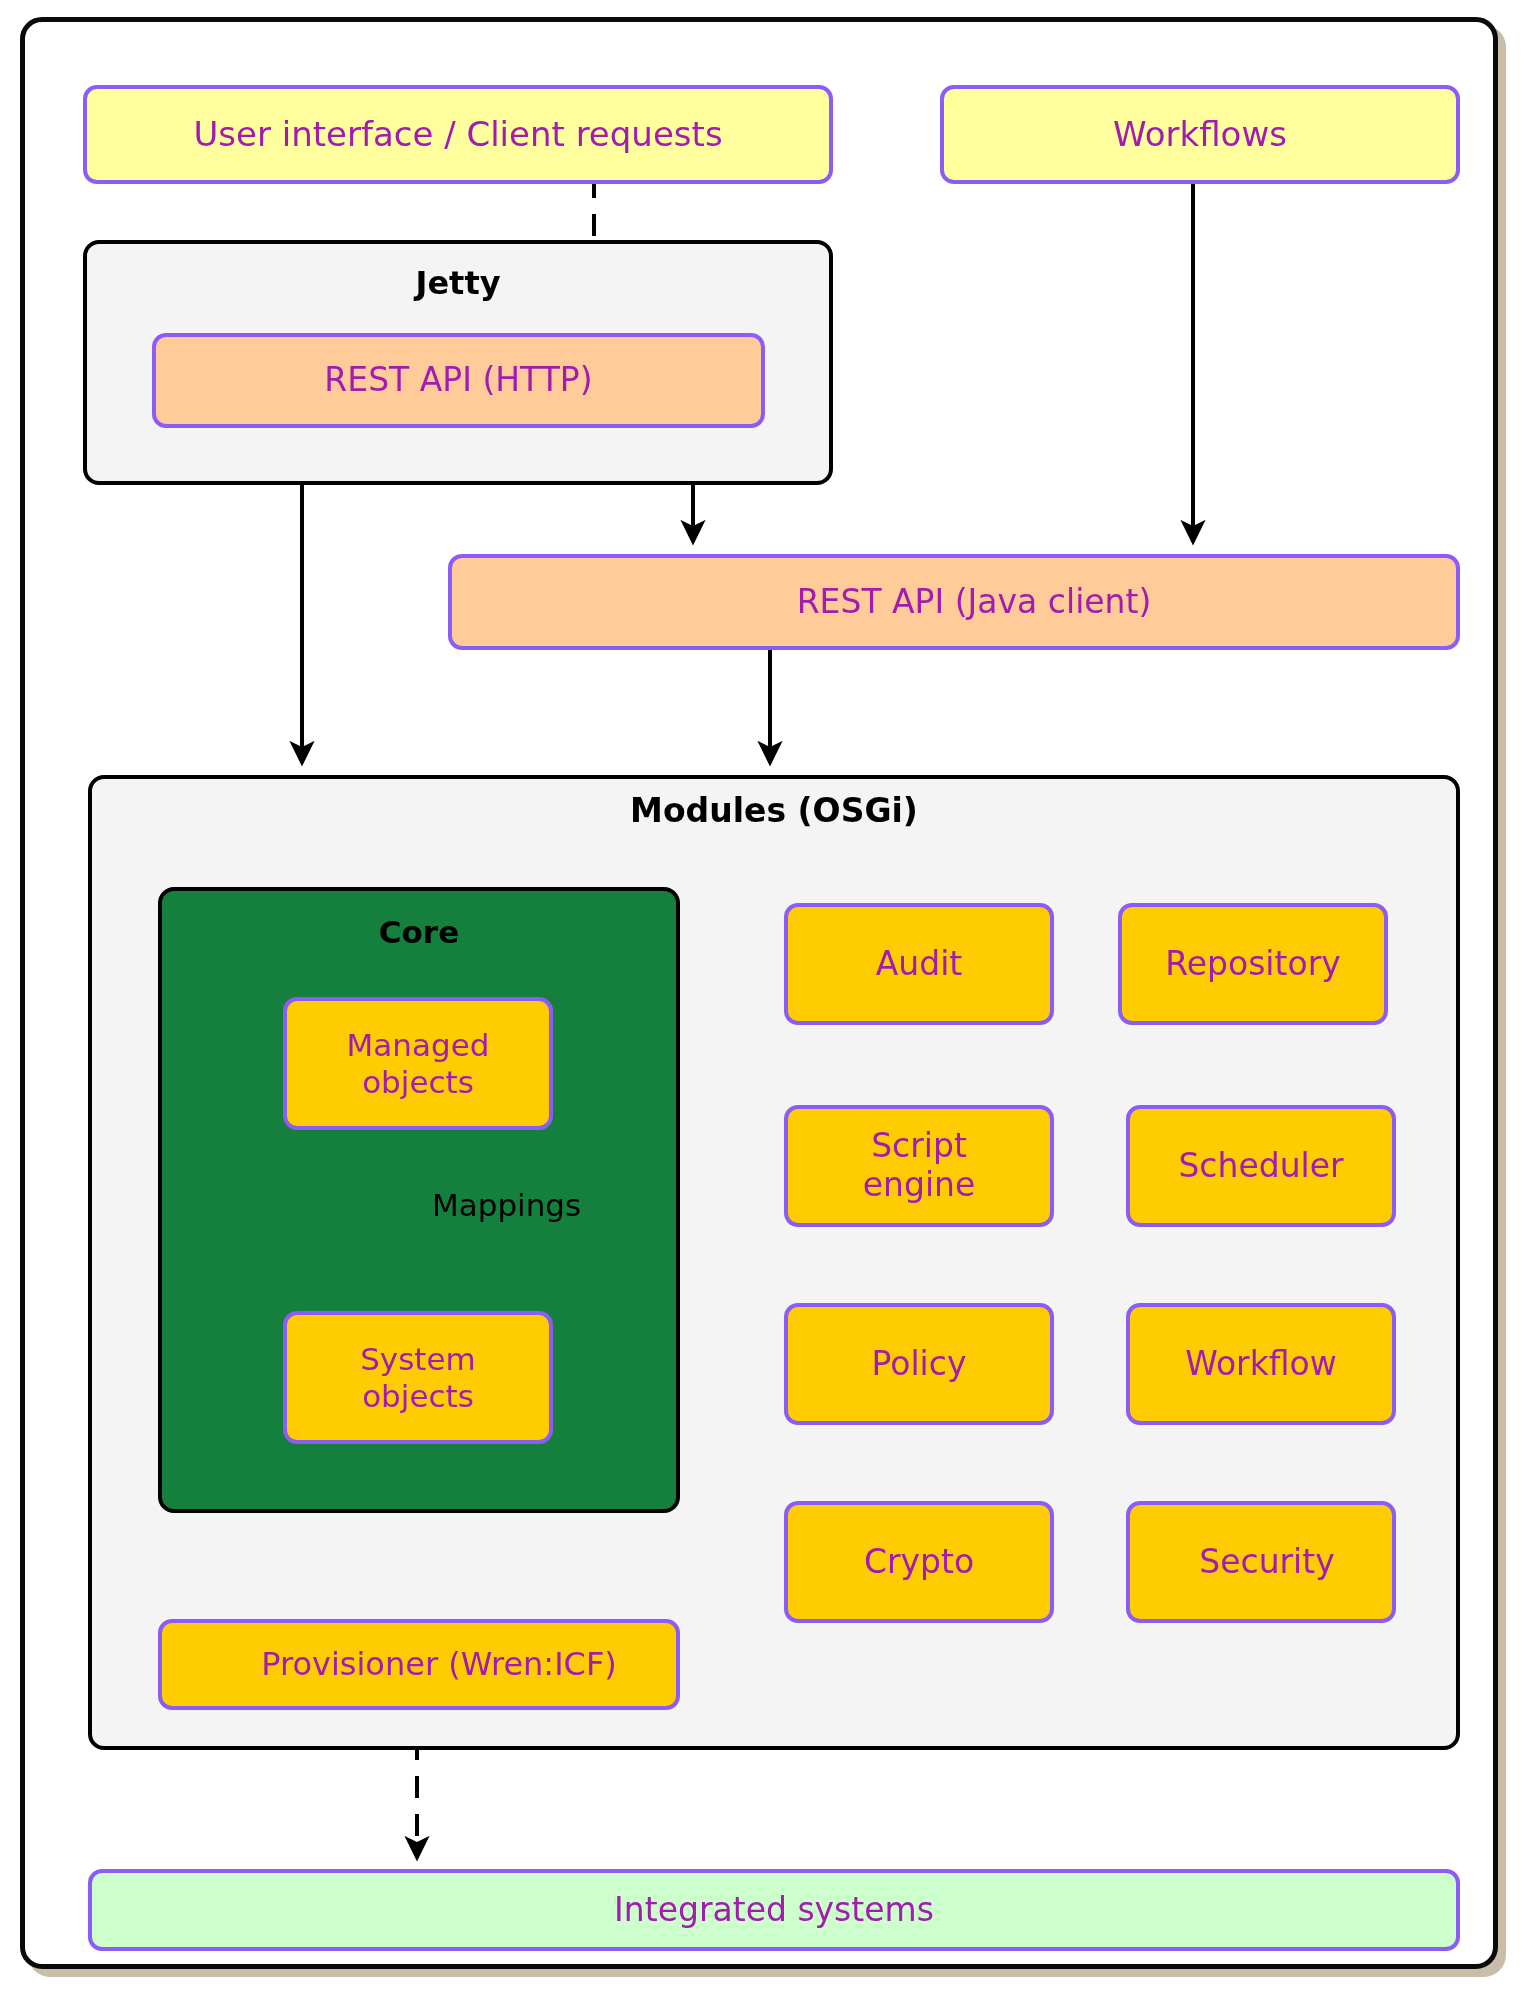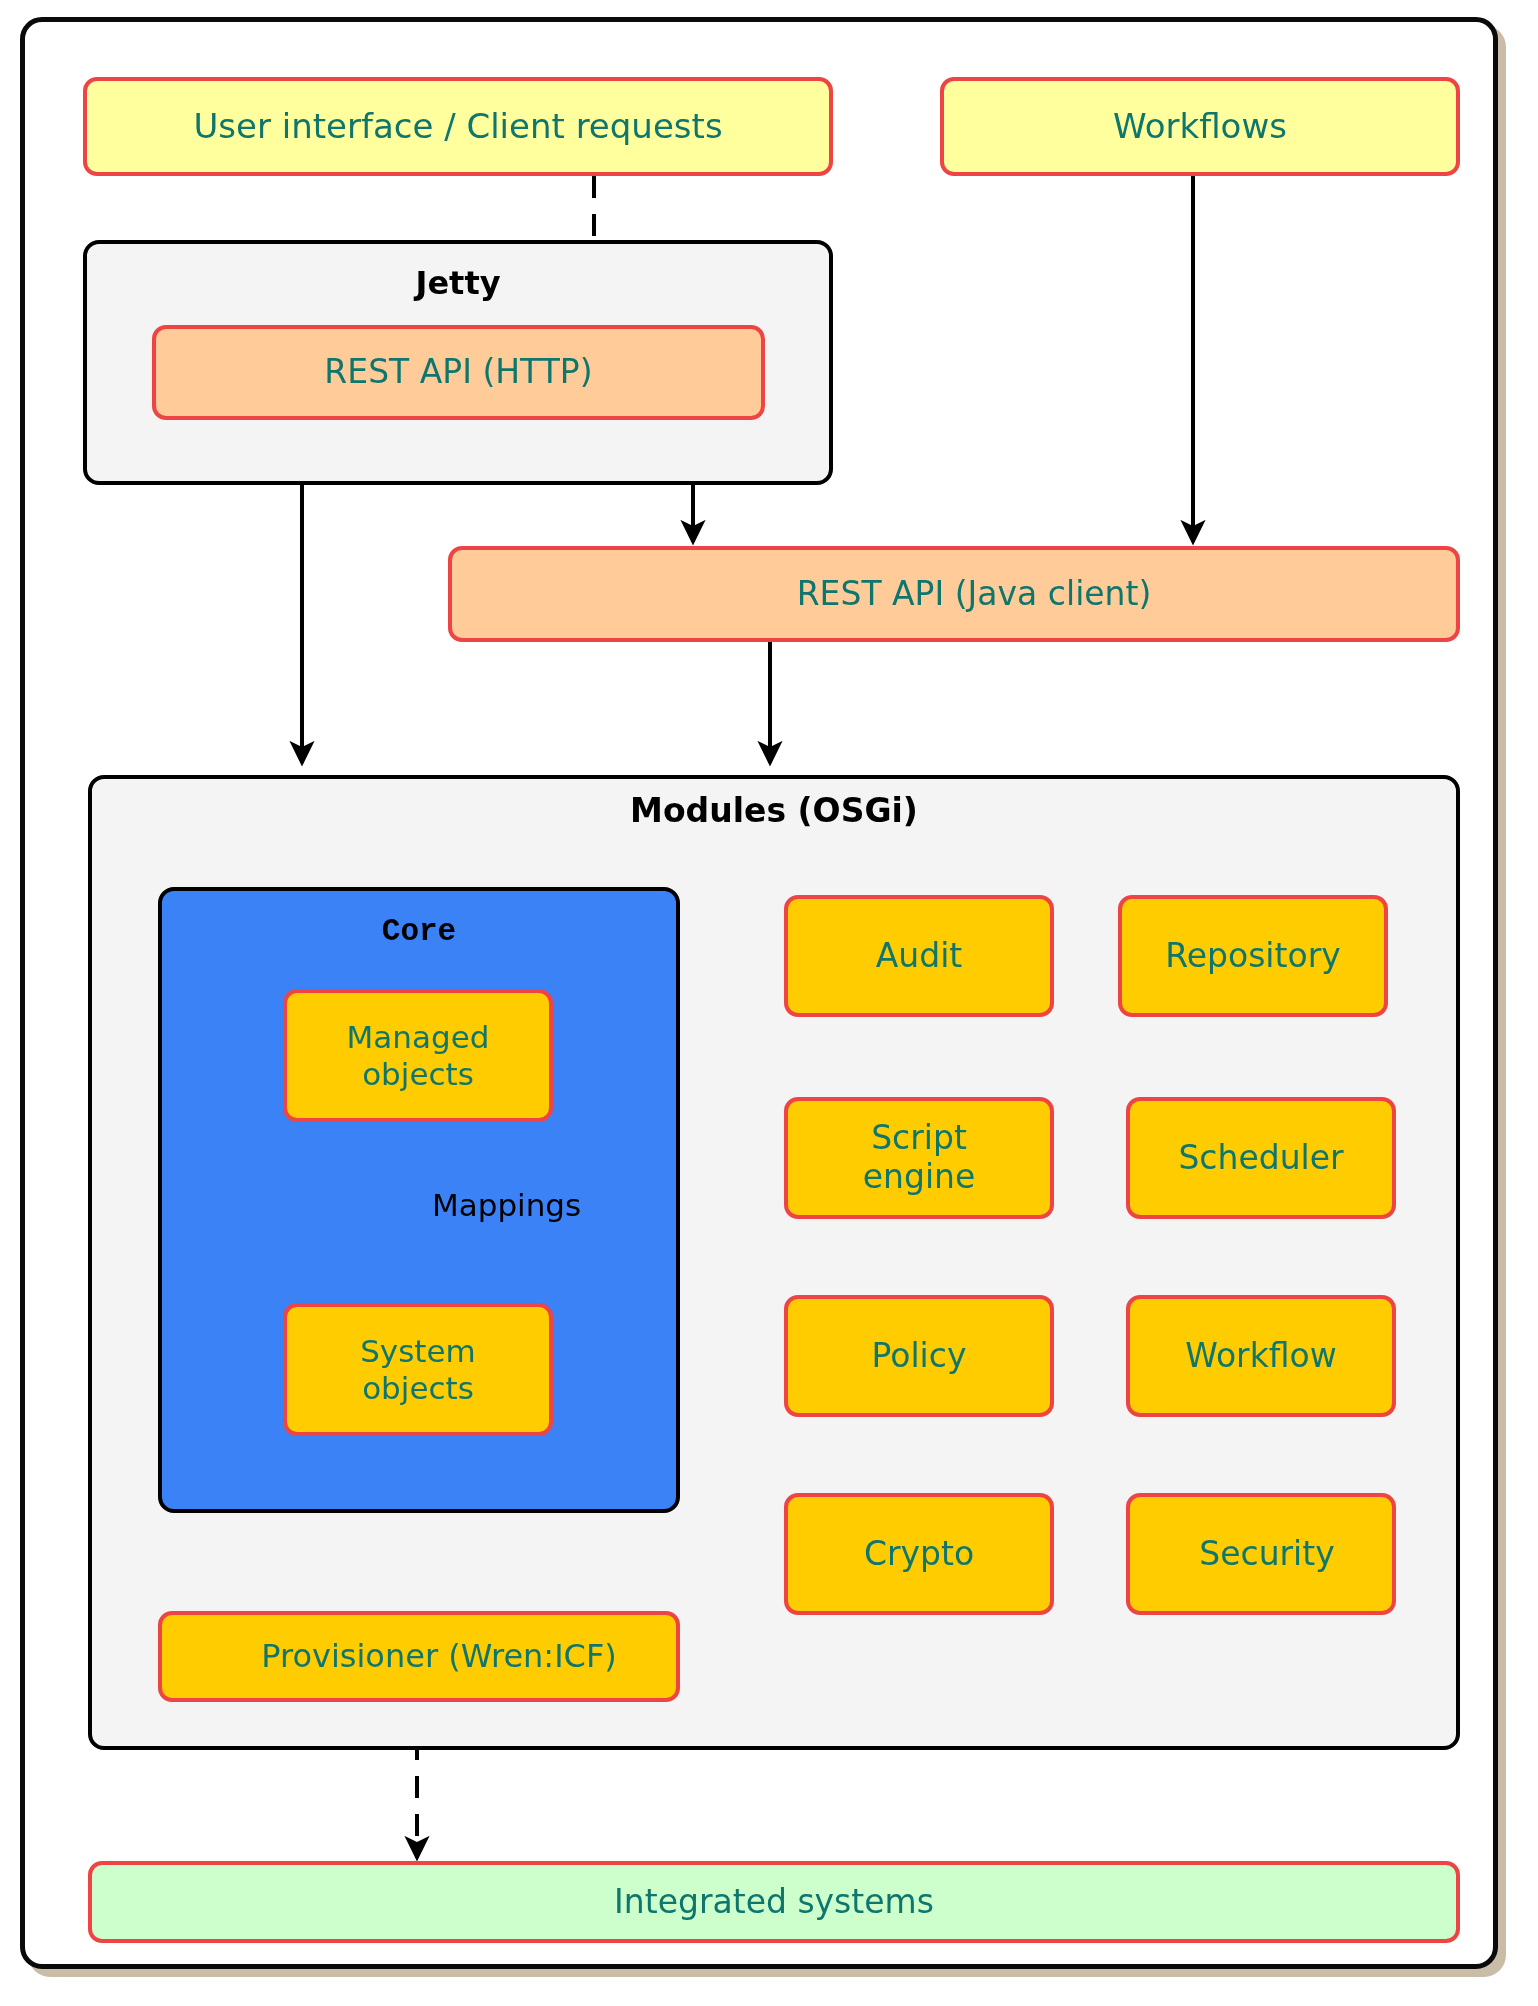--- a/index.html
+++ b/index.html
@@ -33,45 +33,46 @@
     border-radius: 22px;
     background: #ffffff;
     box-shadow: 8px 8px 0 0 #c9bda8;
     box-sizing: border-box;
   }
 
   
   .node {
     position: absolute;
     box-sizing: border-box;
-    border: 4px solid #ef4444;
+    border: 4px solid #8b5cf6;
     border-radius: 14px;
     display: flex;
     align-items: center;
     justify-content: center;
     text-align: center;
-    color: #0f766e;
+    color: #a21caf;
     line-height: 1.18;
     white-space: pre-line;
+    margin-top: 8px;
   }
 
   .n-yellow  { background: #ffff9e; }
   .n-orange  { background: #ffcc99; }
   .n-amber   { background: #ffcc00; }
   .n-green   { background: #ccffcc; }
 
   
   .group {
     position: absolute;
     box-sizing: border-box;
     border: 4px solid #000000;
     border-radius: 16px;
   }
   .g-light { background: #f4f4f4; }
-  .g-grey  { background: #3b82f6; font-family: Liberation Mono, monospace; }
+  .g-grey  { background: #15803d; }
 
   .group-title {
     position: absolute;
     left: 0;
     width: 100%;
     text-align: center;
     font-weight: bold;
     color: #000000;
   }
 

